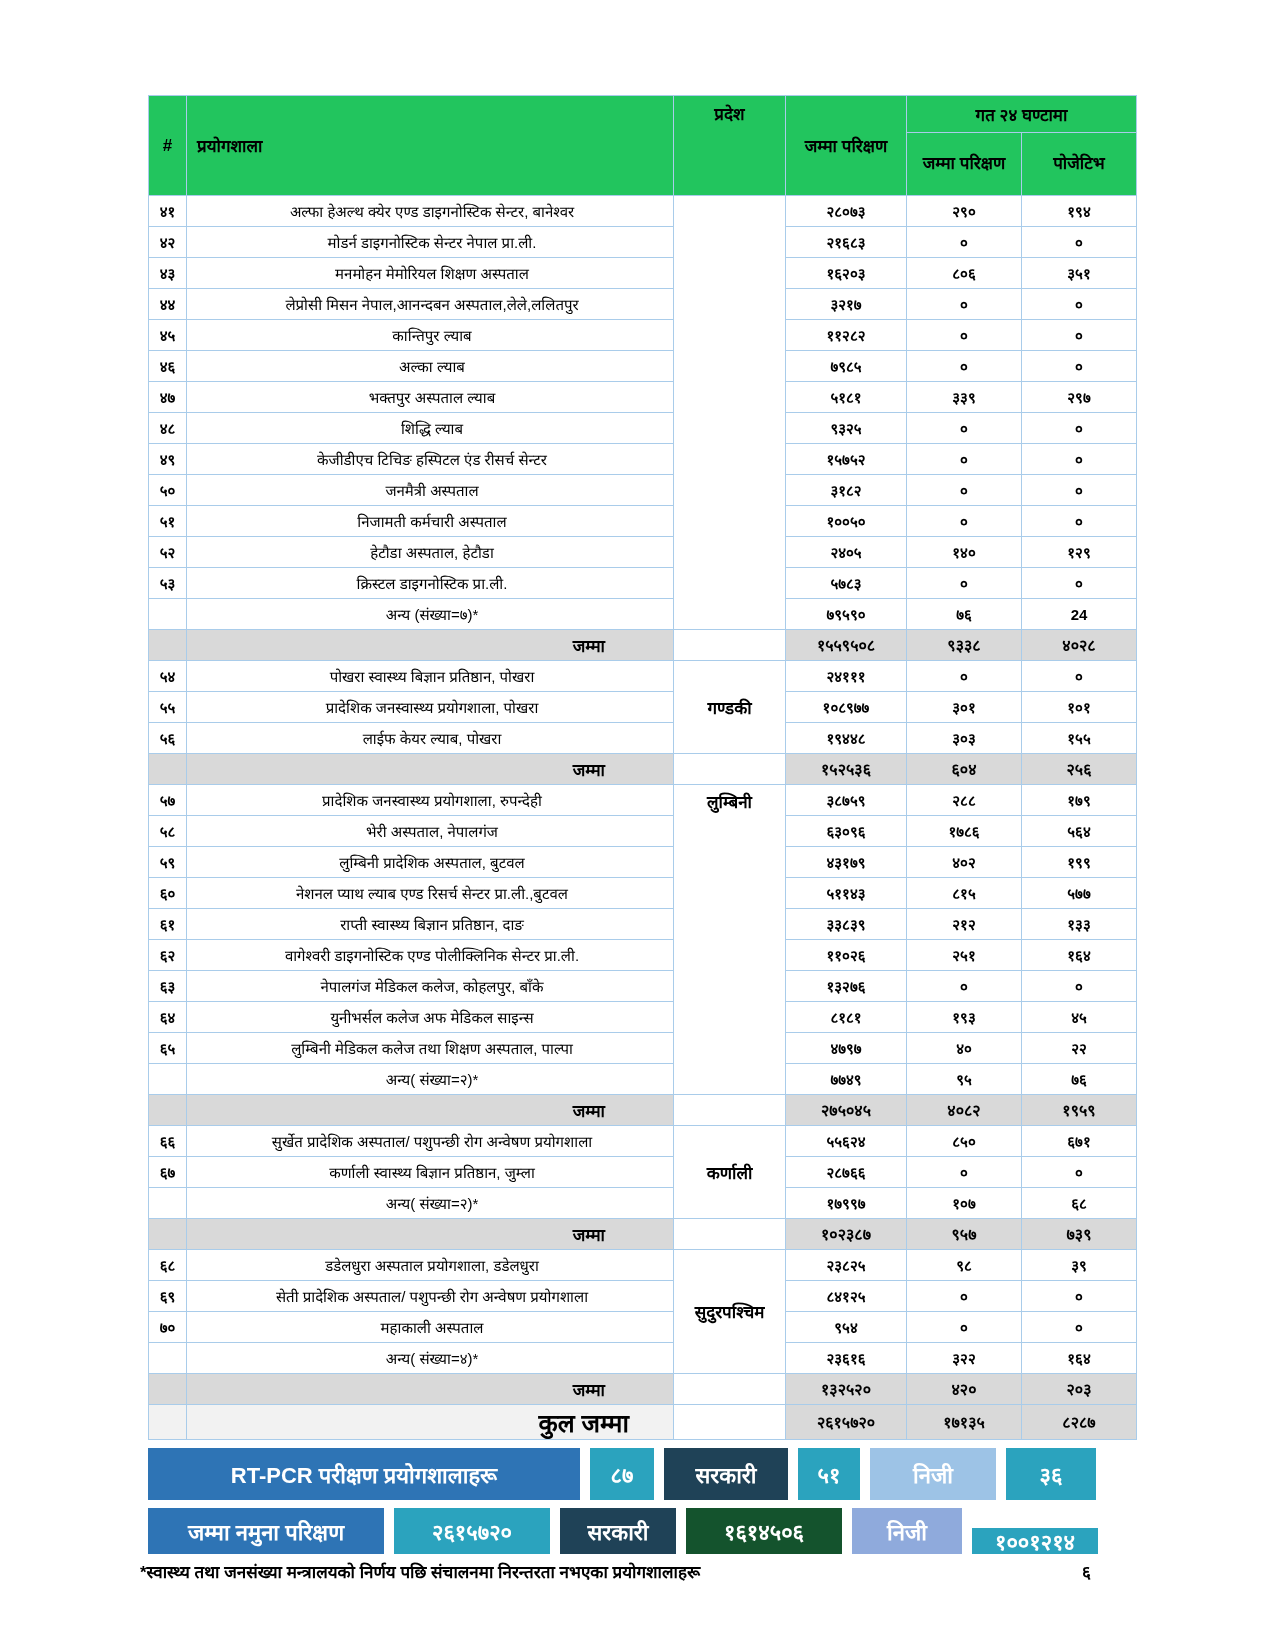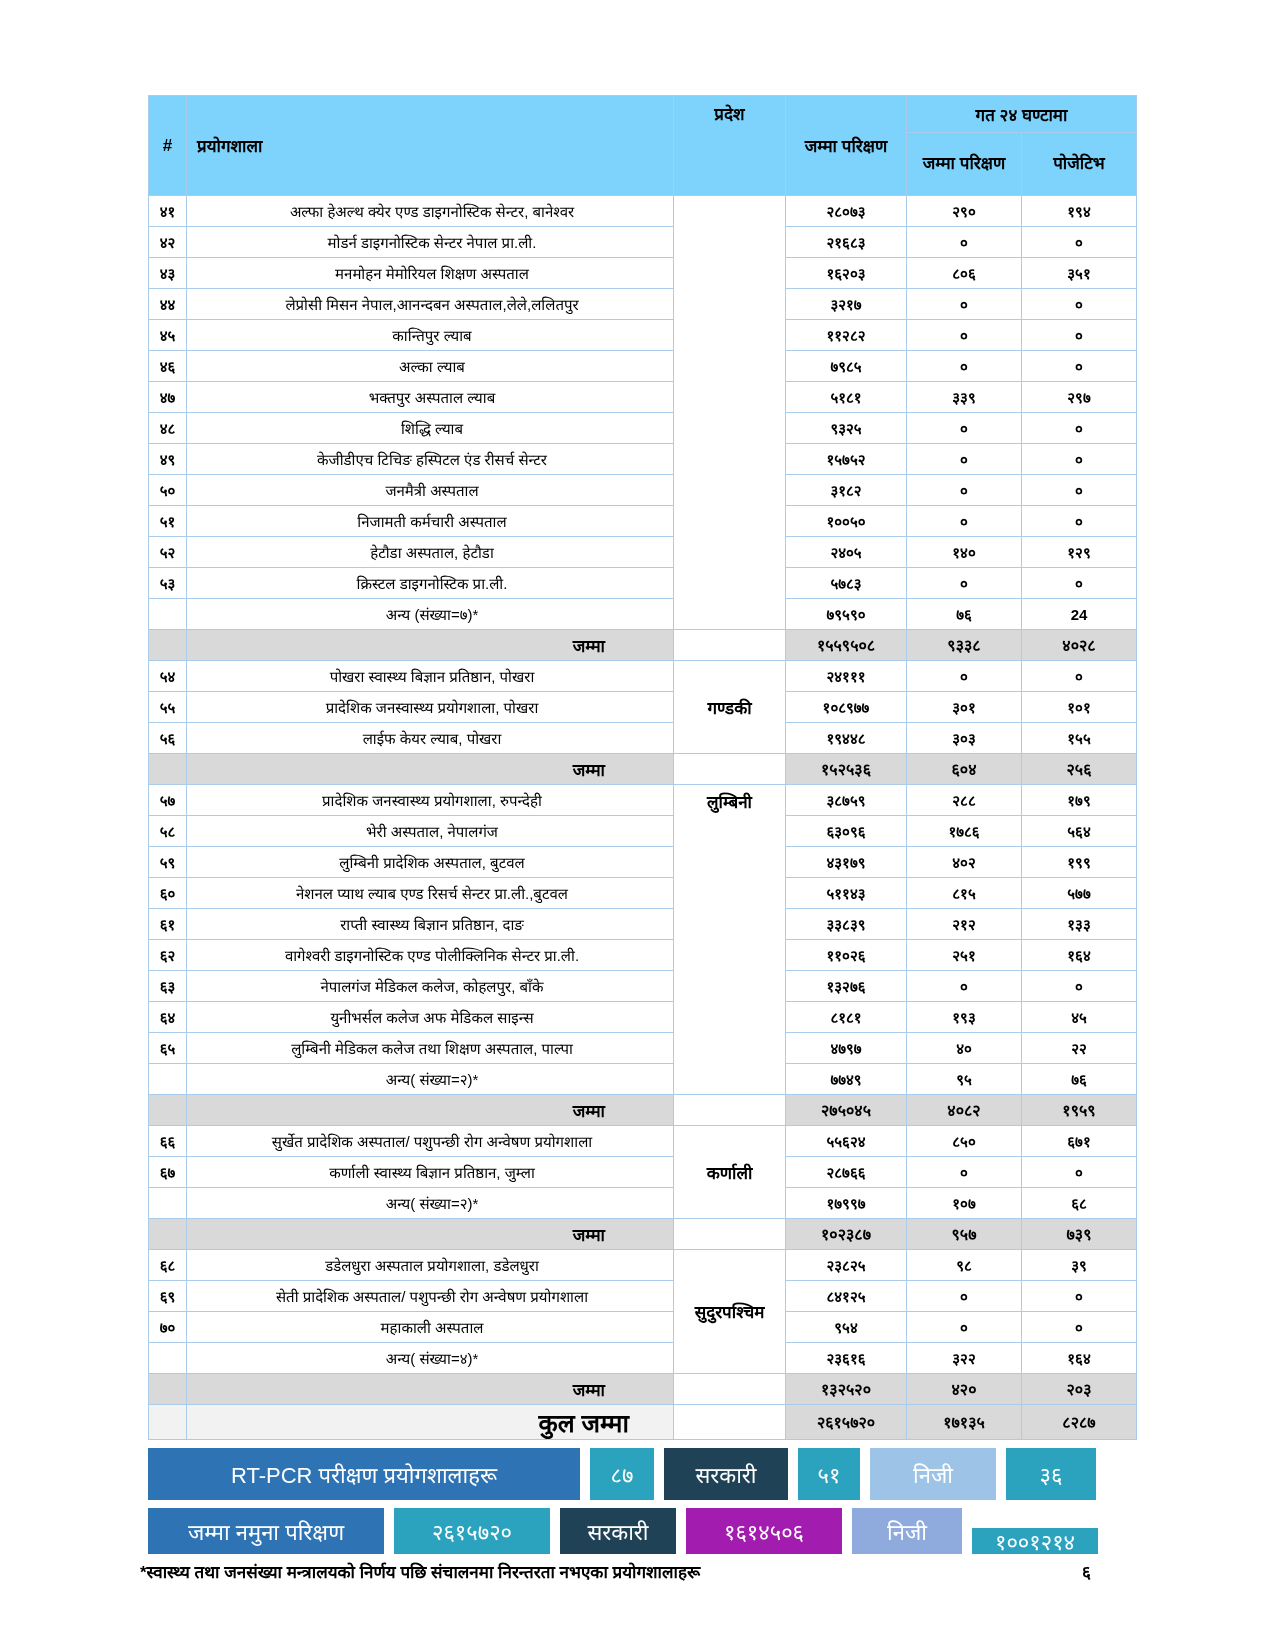--- a/index.html
+++ b/index.html
@@ -1,21 +1,21 @@
 <!DOCTYPE html>
 <html style="--border: #A9CCEA; --gray: #D9D9D9; --lightgray: #F2F2F2;"><head>
 <meta charset="utf-8">
 <style>
   html,body{margin:0;padding:0;background:#fff;}
   .page{position:relative;width:1275px;height:1650px;background:#ffffff;overflow:hidden;
         font-family:"Liberation Sans", sans-serif;color:#000;}
   
   table.labs{position:absolute;left:148px;top:95px;width:988px;border-collapse:collapse;table-layout:fixed;}
   table.labs th,table.labs td{border:1px solid var(--border,#A9CCEA);overflow:hidden;}
-  thead th{font-weight:bold;font-size:17px;background:#7dd3fc;text-align:center;vertical-align:middle;padding:0 4px;}
+  thead th{font-weight:bold;font-size:17px;background:#22c55e;text-align:center;vertical-align:middle;padding:0 4px;}
   thead tr.r1 th{height:36px;}
   thead tr.r2 th{height:62px;}
   th.lab-h{text-align:left;padding-left:10px;}
   th.prov-h{vertical-align:top;padding-top:6px;}
   th.sub-h{white-space:normal;line-height:1.25;}
   tbody td{height:30px;font-size:15px;padding:0 5px;white-space:nowrap;vertical-align:middle;}
   td.sn{text-align:center;font-weight:600;}
   td.name{text-align:center;padding-left:9px;font-weight:500;}
   td.prov{text-align:center;font-weight:bold;font-size:17px;vertical-align:middle;background:#fff;}
   td.prov.top{vertical-align:top;padding-top:5px;}
@@ -24,21 +24,21 @@
   td.lg{background:var(--lightgray,#F2F2F2);}
   td.provw{background:#fff;}
   td.tlabel{text-align:right;padding-right:68px;font-weight:bold;font-size:17px;}
   tr.grand td{height:34px;}
   tr.grand td.tlabel{font-size:25px;padding-right:44px;}
   tr.trow td.num,tr.grand td.num{font-weight:bold;font-size:16px;}
   
   .bar{position:absolute;left:148px;display:flex;align-items:stretch;}
   #bar0{top:1448px;height:52px;}
   #bar1{top:1508px;height:46px;}
-  .seg{display:flex;align-items:center;justify-content:center;color:#fff;font-weight:normal;
+  .seg{display:flex;align-items:center;justify-content:center;color:#fff;font-weight:bold;
        font-size:22px;margin-right:10px;white-space:nowrap;}
   
   .footnote{position:absolute;left:140px;top:1560px;width:960px;font-size:17px;font-weight:600;}
   .pagenum{position:absolute;left:1082px;top:1560px;font-size:17px;font-weight:600;}
 </style>
 </head>
 <body>
 
 <div class="page">
 
@@ -364,21 +364,21 @@
       <div class="seg" style="width: 64px; background: rgb(43, 163, 190);">८७</div>
       <div class="seg" style="width: 124px; background: rgb(31, 66, 87);">सरकारी</div>
       <div class="seg" style="width: 62px; background: rgb(43, 163, 190);">५१</div>
       <div class="seg" style="width: 126px; background: rgb(157, 195, 230);">निजी</div>
       <div class="seg" style="width: 90px; background: rgb(43, 163, 190);">३६</div>
     </div>
   <div class="bar" id="bar1">
       <div class="seg" style="width: 236px; background: rgb(46, 116, 181);">जम्मा नमुना परिक्षण</div>
       <div class="seg" style="width: 156px; background: rgb(43, 163, 190);">२६१५७२०</div>
       <div class="seg" style="width: 116px; background: rgb(31, 66, 87);">सरकारी</div>
-      <div class="seg" style="width: 156px; background: #a21caf;">१६१४५०६</div>
+      <div class="seg" style="width: 156px; background: #14532d;">१६१४५०६</div>
       <div class="seg" style="width: 110px; background: rgb(143, 170, 220);">निजी</div>
       <div class="seg" style="width: 126px; background: rgb(43, 163, 190); margin-top: 20px;">१००१२१४</div>
     </div>
 
   <div class="footnote">*स्वास्थ्य तथा जनसंख्या मन्त्रालयको निर्णय पछि संचालनमा निरन्तरता नभएका प्रयोगशालाहरू</div>
   <div class="pagenum">६</div>
 
 </div>
 
 </body></html>

